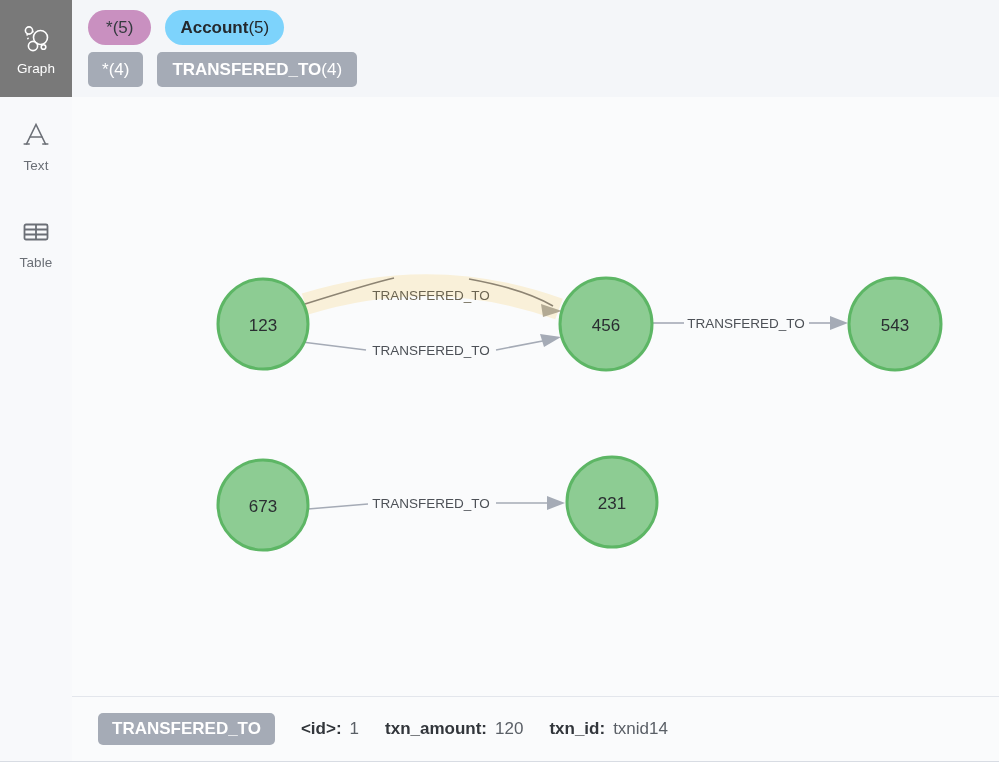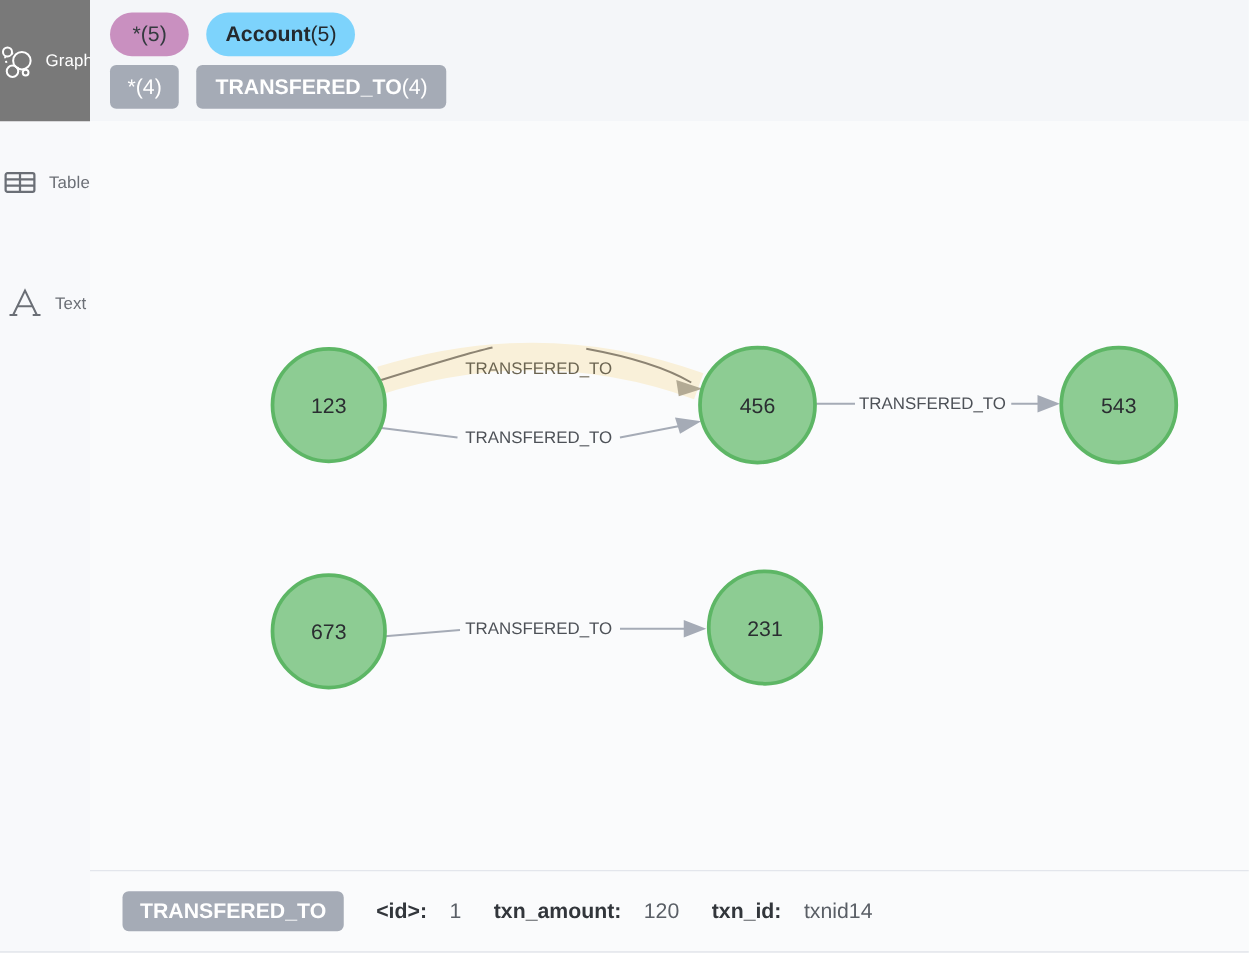--- a/index.html
+++ b/index.html
@@ -29,21 +29,21 @@
   #sidebar {
     width: 72px;
     flex: 0 0 72px;
     background: #f8f9fb;
     position: relative;
   }
   .side-item {
     width: 72px;
     height: 97px;
     display: flex;
-    flex-direction: row;
+    flex-direction: column;
     align-items: center;
     justify-content: center;
     gap: 7px;
     cursor: pointer;
     box-sizing: border-box;
     user-select: none;
   }
   .side-item.active {
     background: #797979;
   }
@@ -205,21 +205,21 @@
     border-radius: 5px;
     padding: 6px 14px;
     line-height: 1.15;
     cursor: pointer;
   }
   .prop {
     font-size: 17px;
     color: #4d5157;
     display: inline-flex;
     align-items: baseline;
-    gap: 18px;
+    gap: 8px;
   }
   .prop .prop-key {
     font-weight: bold;
     color: #32363b;
   }
   .prop .prop-val { color: #5a5f66; }
 </style>
 </head>
 <body>
 
@@ -239,41 +239,41 @@
             <path d="M12 9.5 L15.5 10.5" stroke-dasharray="1.6 2.2"></path>
             <path d="M17 21 L19.5 24" stroke-dasharray="1.6 2.2"></path>
           </g>
         </svg>
       </span>
       <span class="side-label">Graph</span>
     </div>
 
     <div class="side-item">
       <span class="side-icon">
-        <svg width="30" height="30" viewBox="0 0 30 30">
-          <g fill="none" stroke="#6b6f76" stroke-width="1.8">
-            <rect x="3.5" y="7.5" width="23" height="15" rx="1.5"></rect>
-            <path d="M3.5 12.5 H26.5 M3.5 17.5 H26.5 M15 7.5 V22.5"></path>
-          </g>
-        </svg>
-      </span>
-      <span class="side-label">Table</span>
-    </div>
-
-    <div class="side-item">
-      <span class="side-icon">
         <svg width="32" height="32" viewBox="0 0 32 32">
           <g fill="none" stroke="#6b6f76" stroke-width="1.6" stroke-linecap="round">
             <path d="M6.5 25 L16 5.5 L25.5 25"></path>
             <path d="M10.3 18 H21.7"></path>
             <path d="M4.2 25 H9.2 M22.8 25 H27.8"></path>
           </g>
         </svg>
       </span>
       <span class="side-label">Text</span>
+    </div>
+
+    <div class="side-item">
+      <span class="side-icon">
+        <svg width="30" height="30" viewBox="0 0 30 30">
+          <g fill="none" stroke="#6b6f76" stroke-width="1.8">
+            <rect x="3.5" y="7.5" width="23" height="15" rx="1.5"></rect>
+            <path d="M3.5 12.5 H26.5 M3.5 17.5 H26.5 M15 7.5 V22.5"></path>
+          </g>
+        </svg>
+      </span>
+      <span class="side-label">Table</span>
     </div>
 
   </div>
 
   <div id="right">
 
     <div id="legend">
       <div class="legend-row">
         <span class="pill node-pill wildcard-node">
           <span class="pill-main">*</span>

